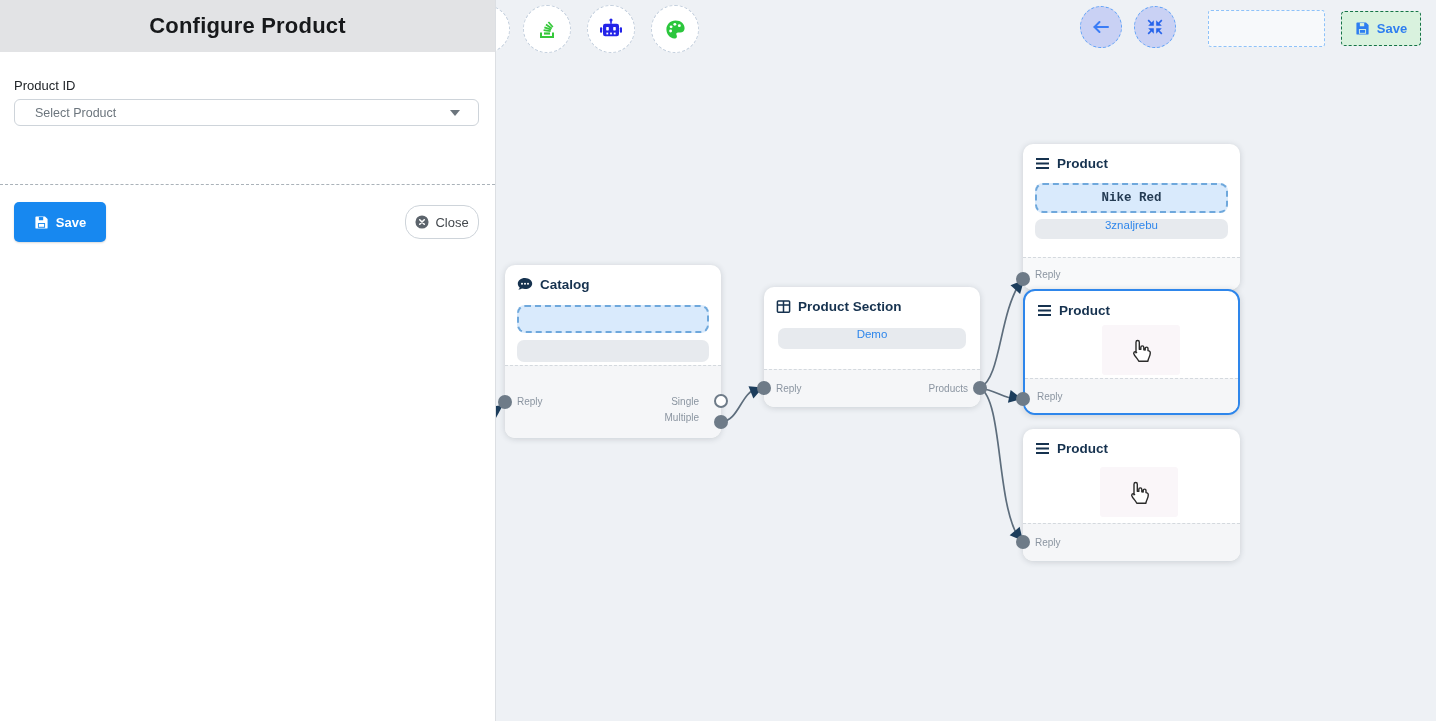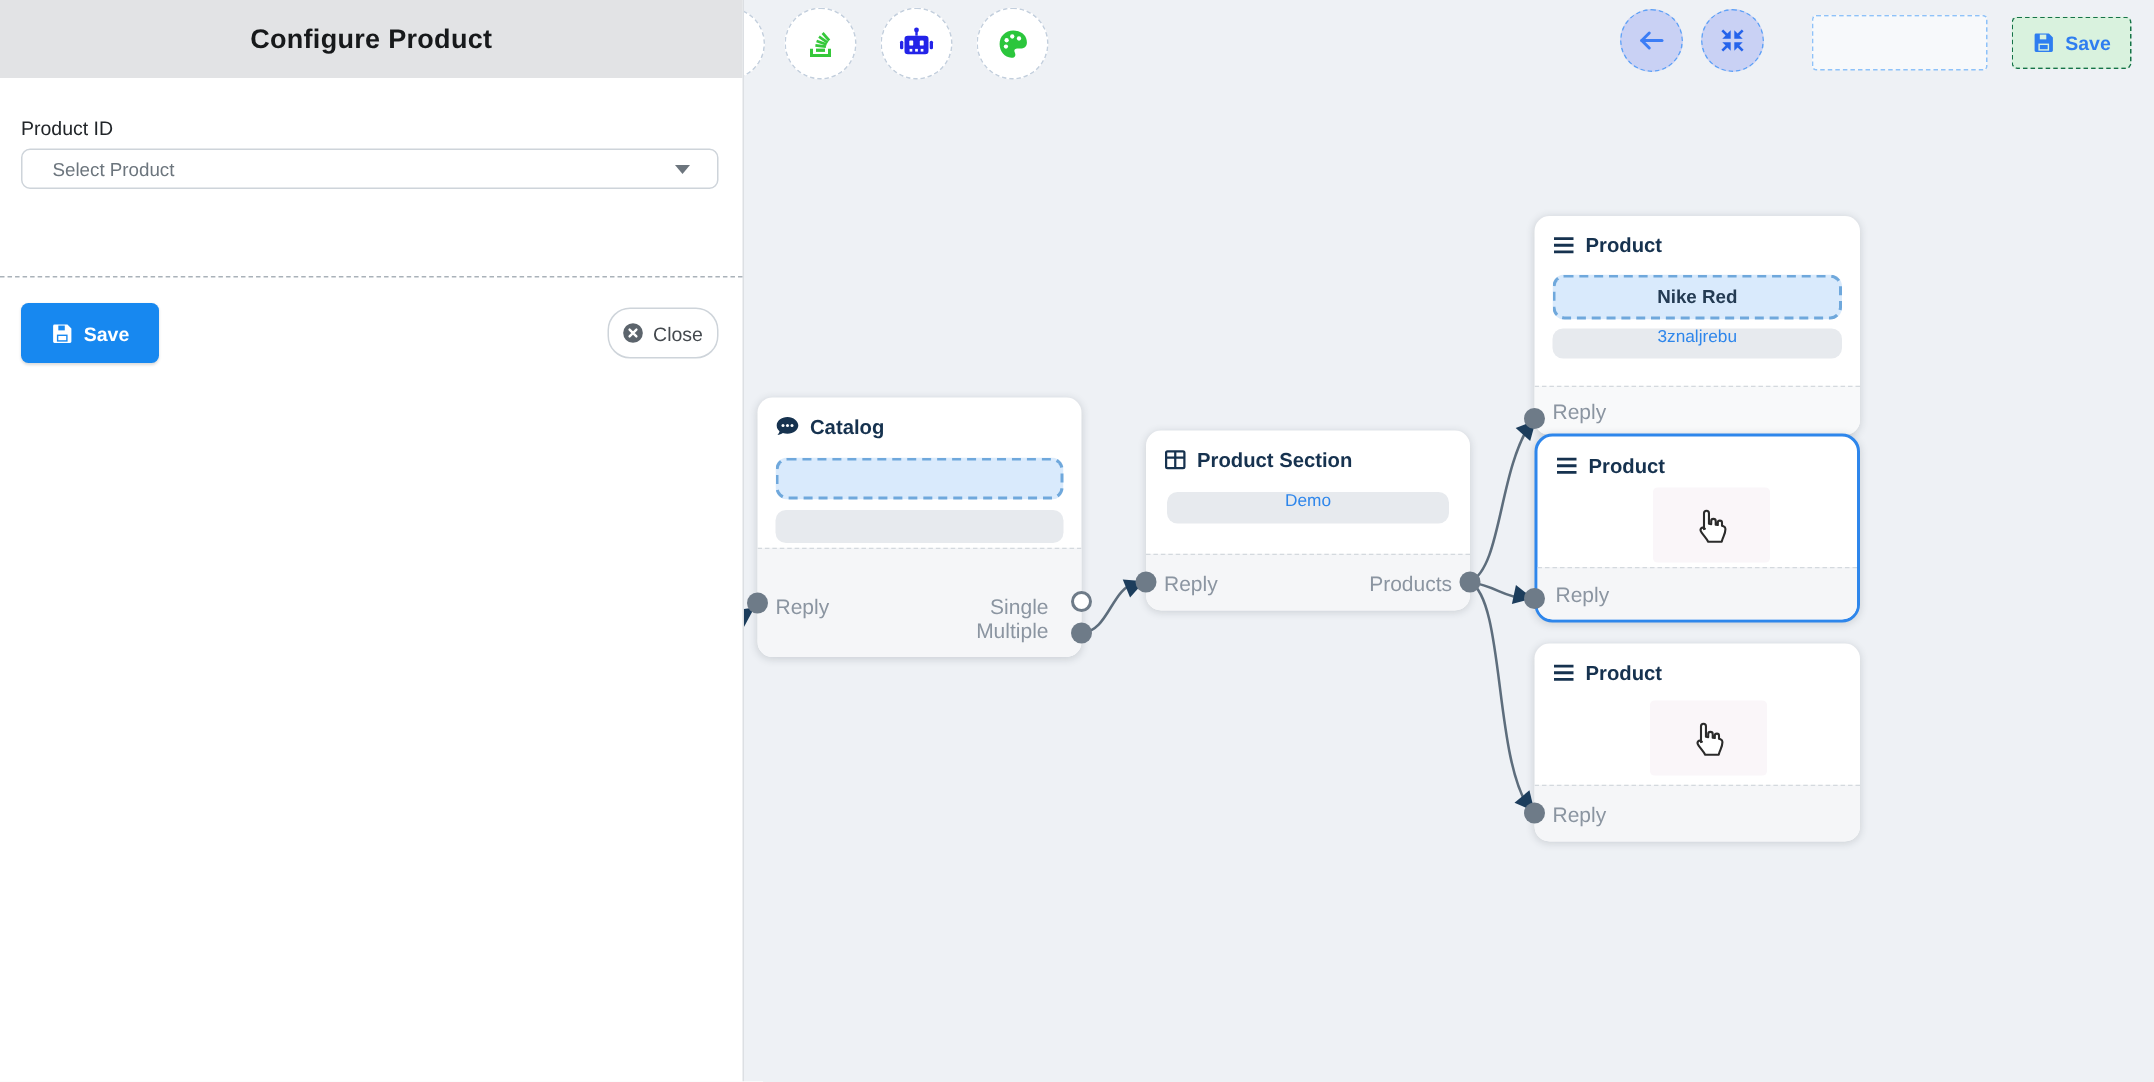--- a/index.html
+++ b/index.html
@@ -2,21 +2,21 @@
 <html><head>
 <meta charset="utf-8">
 <style>
   * { margin:0; padding:0; box-sizing:border-box; }
   html,body { width:1436px; height:721px; font-family:"Liberation Sans","DejaVu Sans",sans-serif; background:#fff; overflow:hidden; }
   .app { display:flex; width:1436px; height:721px; }
 
   
   .panel { position:relative; width:496px; height:721px; background:#fff; border-right:1px solid #dcdfe3; flex:0 0 496px; }
   .panel-header { height:52px; background:#e2e3e5; display:flex; align-items:center; justify-content:center; }
-  .panel-header h1 { font-size:18px; font-weight:700; color:#17191b; letter-spacing:.2px; }
+  .panel-header h1 { font-size:22px; font-weight:700; color:#17191b; letter-spacing:.2px; }
   .field-label { position:absolute; left:14px; top:78px; font-size:13px; color:#212529; }
   .select-box { position:absolute; left:14px; right:16px; top:99px; height:27px; background:#fff; border:1px solid #ced4da; border-radius:6px; display:flex; align-items:center; padding:0 18px 0 20px; cursor:pointer; }
   .select-box .sel-text { font-size:12.5px; color:#6c757d; flex:1; }
   .caret { width:0; height:0; border-left:5px solid transparent; border-right:5px solid transparent; border-top:6px solid #6c757d; }
   .panel-divider { position:absolute; left:0; right:0; top:184px; border-top:1px dashed #aab2b9; }
   .btn-primary-save { position:absolute; left:14px; top:202px; width:92px; height:40px; background:#1788f0; border:none; border-radius:5px; color:#fff; font-size:13px; font-weight:700; display:flex; align-items:center; justify-content:center; gap:7px; cursor:pointer; box-shadow:0 1px 2px rgba(0,0,0,.15); }
   .btn-close { position:absolute; right:16px; top:205px; width:74px; height:34px; background:#fff; border:1px solid #ced4da; border-radius:15px; color:#44494e; font-size:13px; display:flex; align-items:center; justify-content:center; gap:6px; cursor:pointer; }
 
   
   .canvas { position:relative; flex:1; background:#eef1f5; overflow:hidden; }
@@ -28,22 +28,22 @@
   
   .ctl-circle { position:absolute; top:6px; width:42px; height:42px; border-radius:50%; background:#c9d1f4; border:1px dashed #5fa1f7; display:flex; align-items:center; justify-content:center; cursor:pointer; }
   .ctl-back { left:584px; } .ctl-fit { left:638px; }
   .ctl-empty { position:absolute; left:712px; top:10px; width:117px; height:37px; border:1px dashed #8ec2f9; border-radius:3px; background:rgba(255,255,255,.55); cursor:pointer; }
   .ctl-save { position:absolute; left:845px; top:11px; width:80px; height:35px; background:#d9f2de; border:1px dashed #157347; border-radius:4px; color:#2e7ef0; font-size:13px; font-weight:700; display:flex; align-items:center; justify-content:center; gap:7px; cursor:pointer; }
 
   
   .node { position:absolute; background:#fff; border-radius:10px; box-shadow:0 1px 6px rgba(40,50,60,.18); z-index:2; cursor:grab; }
   .node-title { display:flex; align-items:center; gap:7px; font-size:13.5px; font-weight:700; color:#16324f; padding:12px 12px 0 12px; }
   .node-footer { position:absolute; left:0; right:0; bottom:0; border-top:1px dashed #d4d9de; background:#f5f6f8; border-radius:0 0 10px 10px; }
-  .pl { font-size:14px; color:#8b95a1; }
-  .item-dashed { margin:0 12px; background:#d9eafc; border:2px dashed #6fa8dc; border-radius:8px; display:flex; align-items:center; justify-content:center; font-size:12.5px; color:#243b53; cursor:pointer; }
+  .pl { font-size:10px; color:#8b95a1; }
+  .item-dashed { margin:0 12px; background:#d9eafc; border:2px dashed #6fa8dc; border-radius:8px; display:flex; align-items:center; justify-content:center; font-size:12.5px; color:#243b53; cursor:pointer;font-family:Liberation Mono, monospace; }
   .item-grey { margin:0 12px; background:#e7eaee; border-radius:7px; display:flex; align-items:flex-start; justify-content:center; font-size:11.5px; color:#2e86eb; cursor:pointer; }
 
   .node-catalog { left:9px; top:265px; width:216px; height:173px; }
   .node-catalog .node-footer { height:73px; }
   .node-ps { left:268px; top:287px; width:216px; height:120px; }
   .node-ps .node-footer { height:38px; display:flex; align-items:center; justify-content:space-between; padding:0 12px; }
   .node-p1 { left:527px; top:144px; width:217px; height:146px; }
   .node-p1 .node-footer { height:33px; display:flex; align-items:center; padding:0 12px; background:#f8f9fa; }
   .node-p2 { left:527px; top:289px; width:217px; height:126px; border:2px solid #2e86eb; border-radius:12px; }
   .node-p2 .node-footer { height:35px; display:flex; align-items:center; padding:0 12px; border-radius:0 0 10px 10px; }

